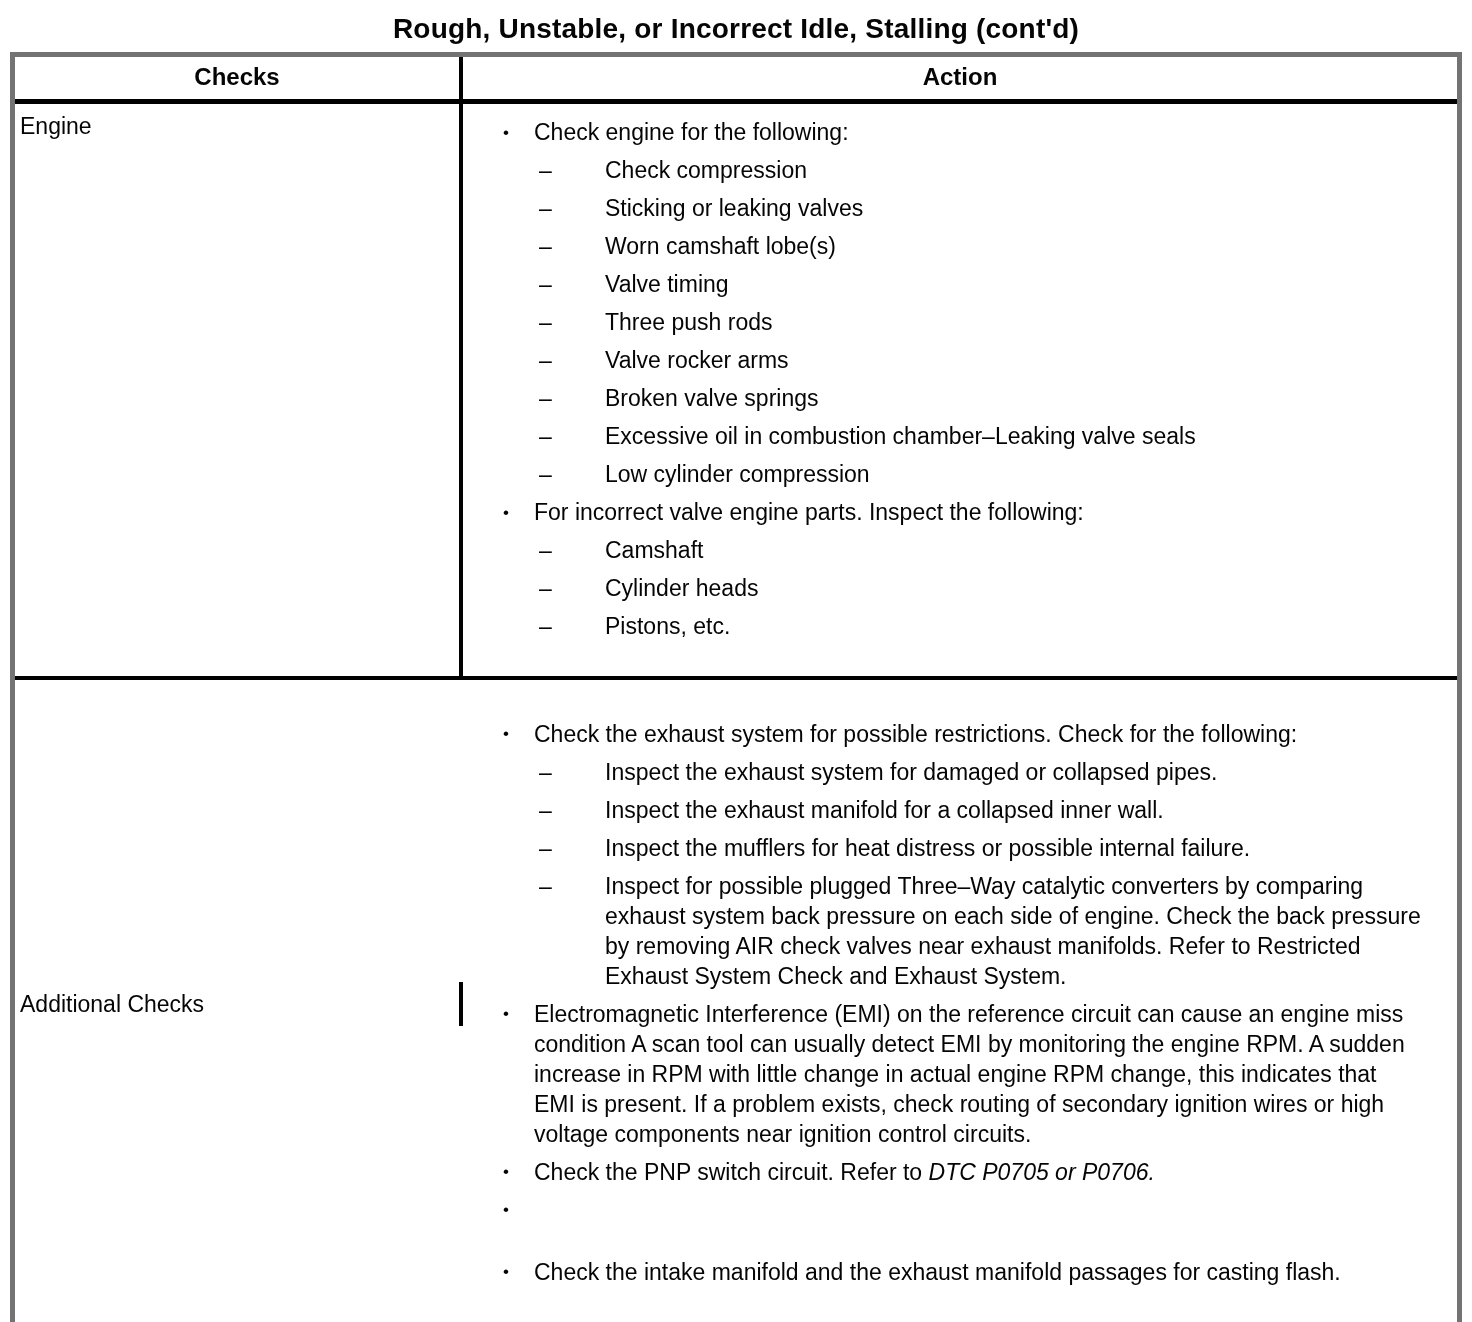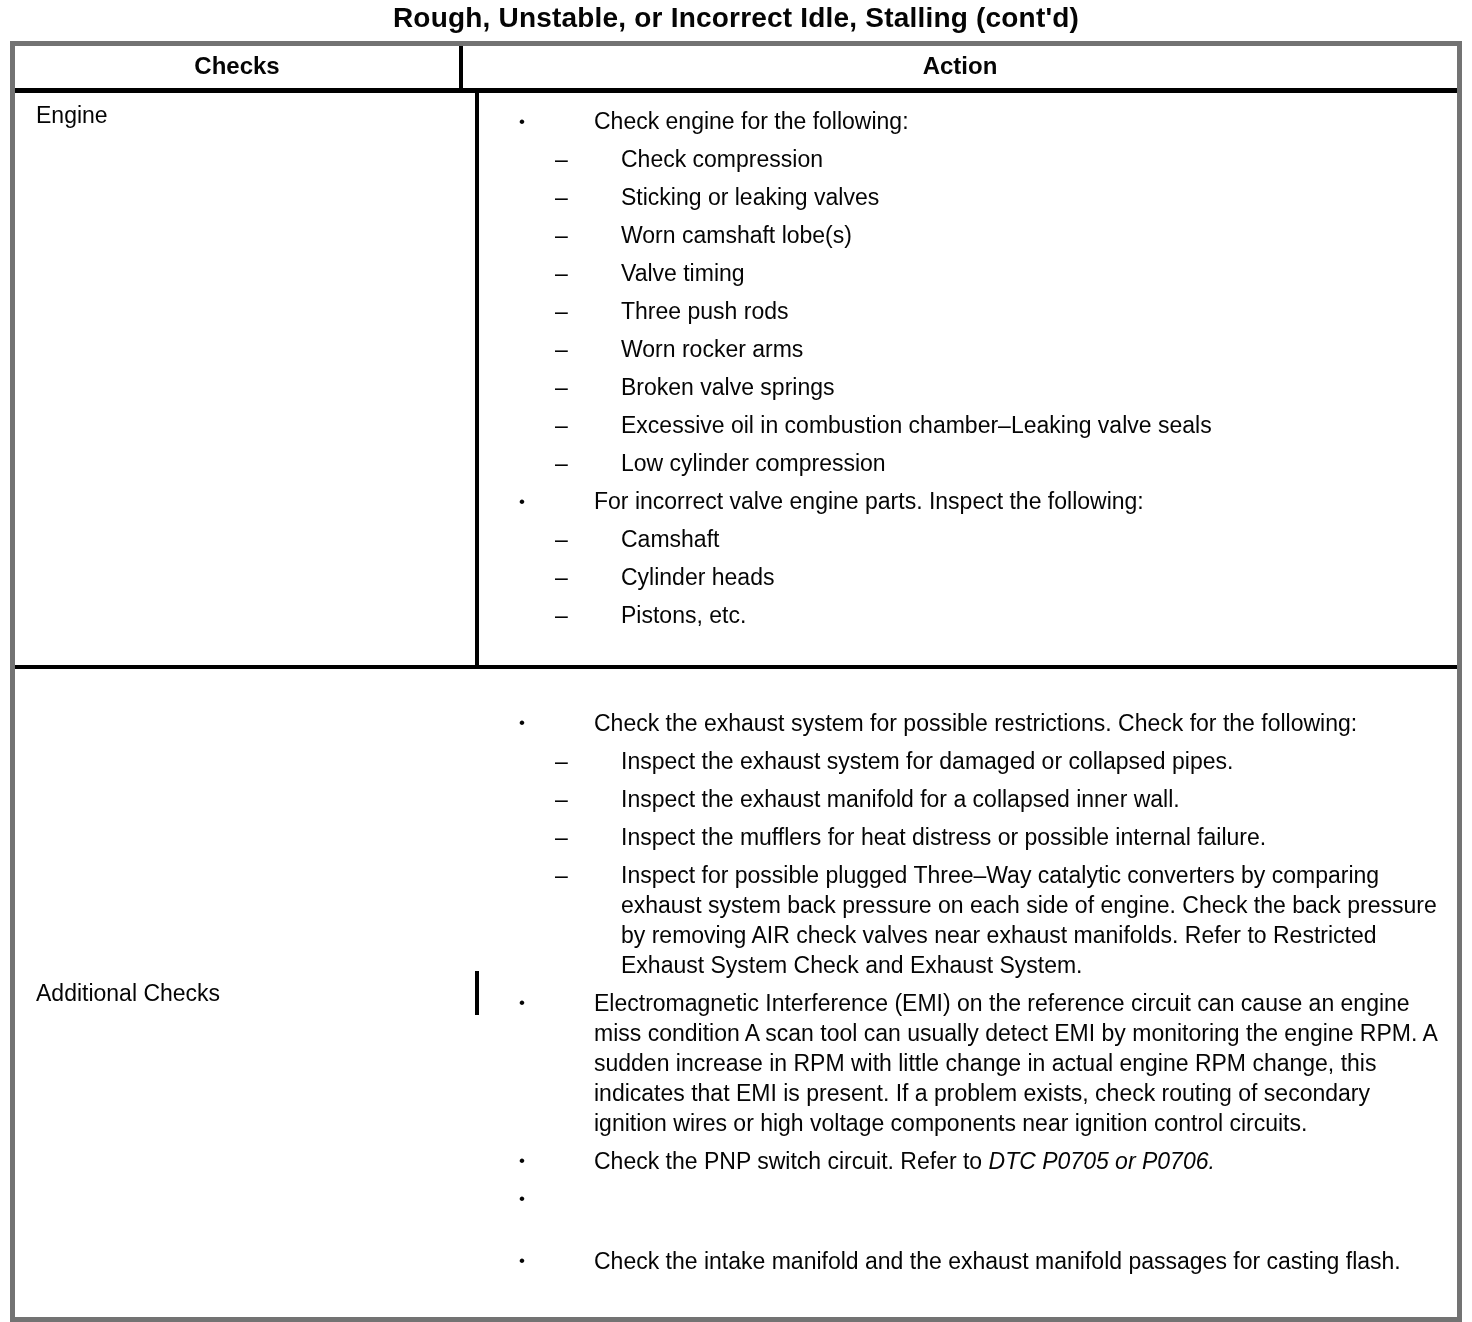--- a/index.html
+++ b/index.html
@@ -16,21 +16,21 @@
     width: 1472px;
     height: 1322px;
     overflow: hidden;
     background: #ffffff;
   }
   .doc-title {
     text-align: center;
     font-weight: 700;
     font-size: 28px;
     letter-spacing: 0.2px;
-    padding-top: 2px;
+    padding-top: 13px;
     color: #050505;
   }
   .tbl {
     margin: 7px 10px 0 10px;
     border: 5px solid #737373;
   }
   .hdr-row {
     display: flex;
     border-bottom: 5px solid #000;
   }
@@ -55,21 +55,20 @@
   }
   .body-row.row-additional {
     border-top: 4px solid #000;
   }
   .row-engine { min-height: 572px; }
   .row-additional { min-height: 648px; align-items: center; }
   .cell-check {
     font-size: 23px;
     padding: 9px 8px 8px 5px;
     color: #050505;
-    margin-left: 16px;
   }
   .cell-action {
     padding: 15px 20px 10px 0;
     font-size: 23px;
     color: #050505;
   }
   .item {
     display: flex;
     align-items: flex-start;
   }
@@ -91,21 +90,21 @@
     font-size: 17px;
   }
   .item.d .mark {
     margin-left: 76px;
     width: 30px;
     font-size: 23px;
   }
   .item .txt {
     flex: 0 1 auto;
   }
-  .item.b .txt { max-width: 878px; margin-left: 44px; }
+  .item.b .txt { max-width: 878px; }
   .item.d .txt { max-width: 860px; margin-left: 36px; }
   .gap-before { margin-top: 32px; }
   .it { font-style: italic; }
 </style>
 </head>
 <body>
 
 <div class="page">
 
   <div class="doc-title">Rough, Unstable, or Incorrect Idle, Stalling (cont'd)</div>
@@ -140,21 +139,21 @@
         <div class="item d">
           <span class="mark">–</span>
           <span class="txt">Valve timing</span>
         </div>
         <div class="item d">
           <span class="mark">–</span>
           <span class="txt">Three push rods</span>
         </div>
         <div class="item d">
           <span class="mark">–</span>
-          <span class="txt">Worn rocker arms</span>
+          <span class="txt">Valve rocker arms</span>
         </div>
         <div class="item d">
           <span class="mark">–</span>
           <span class="txt">Broken valve springs</span>
         </div>
         <div class="item d">
           <span class="mark">–</span>
           <span class="txt">Excessive oil in combustion chamber–Leaking valve seals</span>
         </div>
         <div class="item d">

